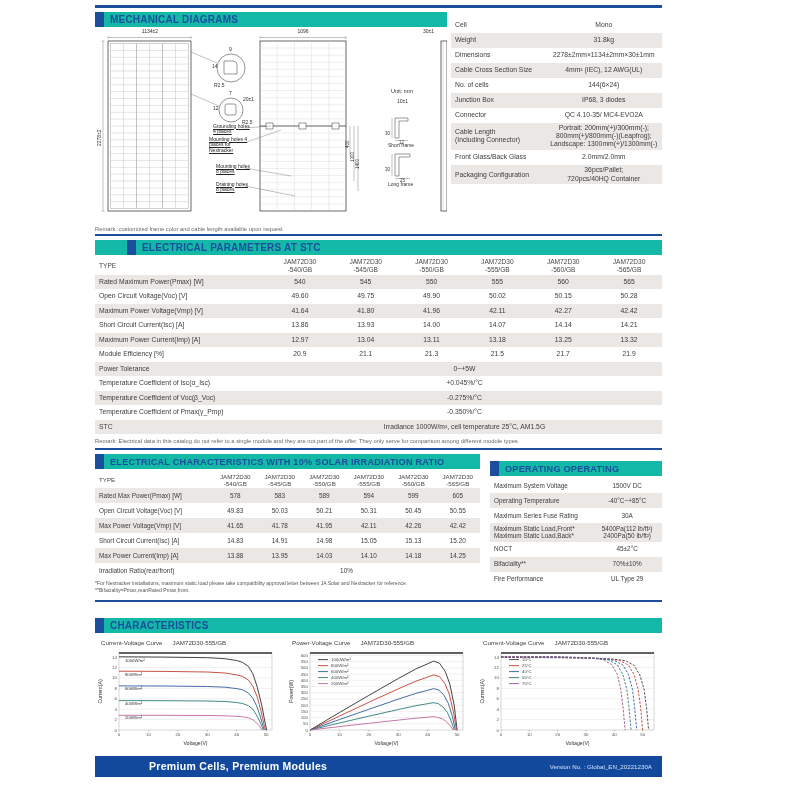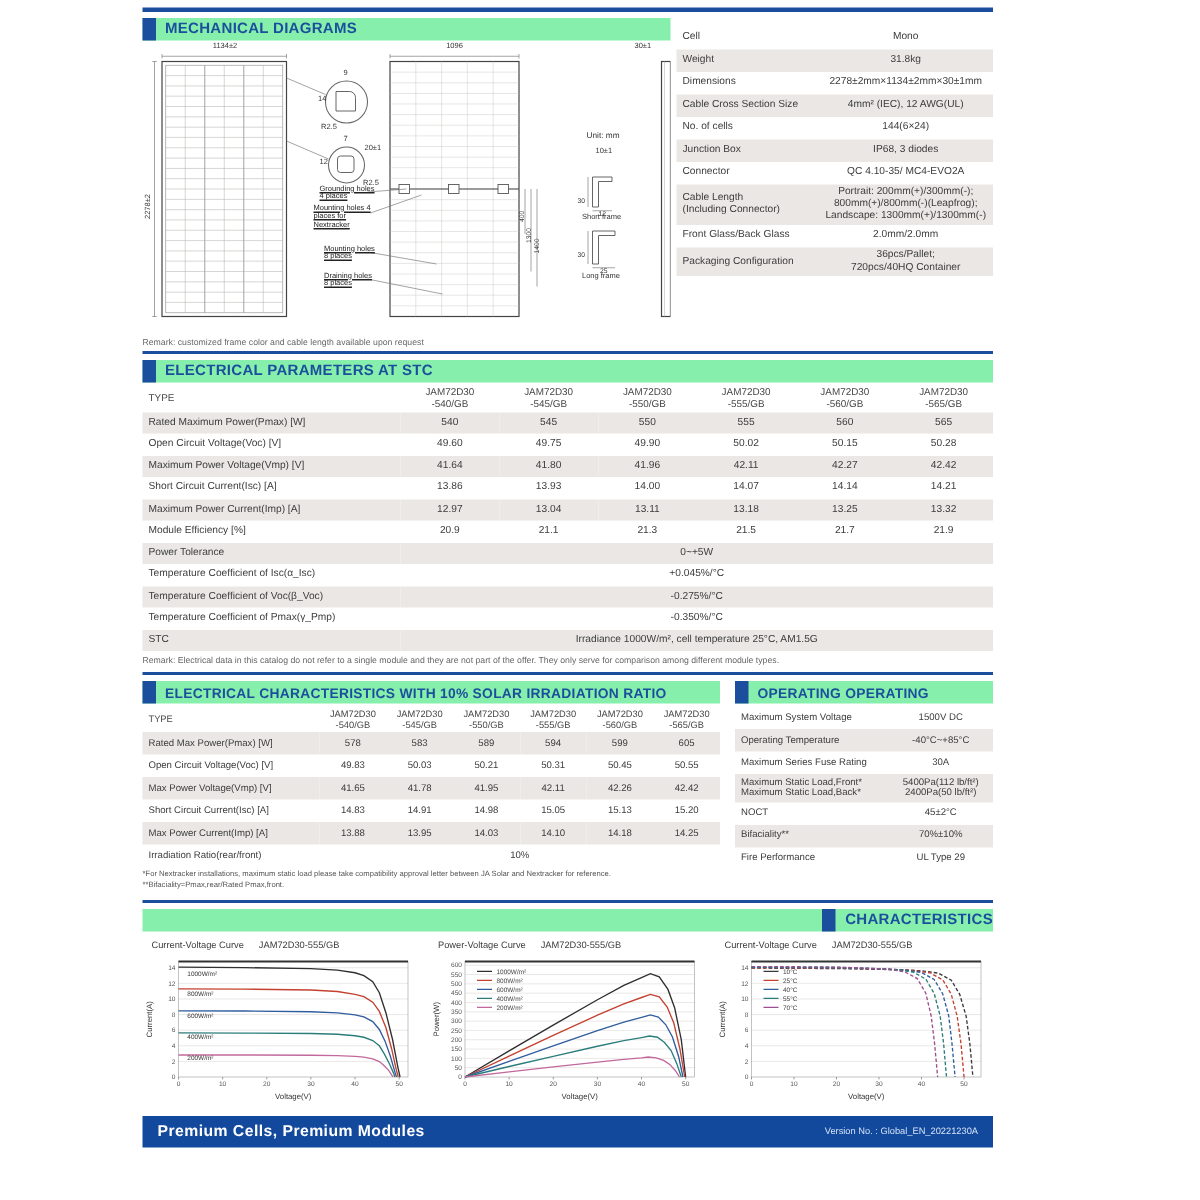--- a/index.html
+++ b/index.html
@@ -3,21 +3,21 @@
 <meta charset="utf-8">
 <style>
   html,body{margin:0;padding:0;background:#fff;}
   body{width:800px;height:800px;position:relative;overflow:hidden;
        font-family:"Liberation Sans",sans-serif;-webkit-font-smoothing:antialiased;}
   .page{position:absolute;left:95px;top:0;width:567px;}
   .topline{height:2.5px;background:#1b4f9d;margin-top:5px;}
   .nl{height:2px;background:#1b4f9d;}
   .row{display:flex;}
   
-  .band{height:15px;background:#86efac;display:flex;align-items:center;}
+  .band{height:15px;background:#14b8a6;display:flex;align-items:center;}
   .sq{width:9px;height:15px;background:#1b4f9d;flex:none;margin-right:6px;}
   .bt{font-size:10px;font-weight:bold;color:#1b4f9d;letter-spacing:.2px;white-space:nowrap;}
   .bt-sm{font-size:9.2px;}
   
   .t{border-collapse:collapse;width:100%;table-layout:fixed;color:#3d3d3d;}
   .t td,.t th{white-space:pre-line;vertical-align:middle;padding:1.5px 2px;line-height:1.2;}
   .t th{font-weight:normal;color:#474747;text-align:center;line-height:1.15;}
   .t td{text-align:center;}
   .t td.lbl,.t th.lbl{text-align:left;padding-left:4px;}
   .spec{font-size:6.8px;}
@@ -76,31 +76,31 @@
   #lb-d2a{left:134px;top:55px;}
   #lb-d2b{left:118px;top:70px;}
   #lb-d2r{left:147px;top:84px;}
   #lb-d20{left:148px;top:61px;}
   
   .sec1{margin-top:4px;align-items:flex-start;}
   .mcol{width:352px;flex:none;}
   .scol{width:211px;flex:none;margin-left:4px;}
   .spec-t{margin-top:6px;}
   .stc-t{margin-top:2px;}
-  .sec3{margin-top:4px;align-items:flex-start;}
+  .sec3{margin-top:4px;align-items:center;}
   .s3l{width:385px;flex:none;}
   .s3r{width:172px;flex:none;margin-left:10px;}
   
   .charts{display:flex;gap:6px;margin-top:3px;}
   .chart{width:185px;flex:none;}
   .ct{display:flex;gap:10px;font-size:6.2px;color:#3d3d3d;margin:3px 0 1px 6px;white-space:nowrap;}
   .chart-svg{width:183px;height:101px;display:block;}
   
   .footer{height:21px;background:#12499c;display:flex;align-items:center;justify-content:space-between;padding:0 10px;margin-top:8px;}
-  .fl{color:#fff;font-size:10.5px;font-weight:bold;letter-spacing:.3px;}
+  .fl{color:#fff;font-size:10.5px;font-weight:bold;letter-spacing:.3px;margin-left:44px;}
   .fr{color:#d4e2f5;font-size:6.2px;}
 </style>
 </head>
 <body>
 
 <div class="page">
   <div class="topline"></div>
 
   <div class="row sec1">
     <div class="mcol">
@@ -245,21 +245,21 @@
 720pcs/40HQ Container</td>
             </tr>
           </tbody>
         </table>
     </div>
   </div>
 
   <div class="nl" style="margin-top:2px;"></div>
 
   <div>
-    <div class="band" style="margin-top:4px;">
+    <div class="band" style="margin-top:4px;padding-left:32px;">
       <span class="sq"></span>
       <span class="bt">ELECTRICAL PARAMETERS AT STC</span>
     </div>
     <table class="t stc stc-t">
       <colgroup>
           <col style="width:172px;">
           <col>
           <col>
           <col>
           <col>
@@ -491,21 +491,21 @@
               <td>UL Type 29</td>
             </tr>
           </tbody>
         </table>
     </div>
   </div>
 
   <div class="nl" style="margin-top:6px;"></div>
 
   <div>
-    <div class="band" style="margin-top:4px;justify-content:flex-end;">
+    <div class="band" style="margin-top:16px;">
       <span class="sq"></span>
       <span class="bt">CHARACTERISTICS</span>
     </div>
     <div class="charts">
       <div class="chart">
         <div class="ct">
           <span>Current-Voltage Curve</span>
           <span>JAM72D30-555/GB</span>
         </div>
       <svg viewBox="0 0 183 101" class="chart-svg">

